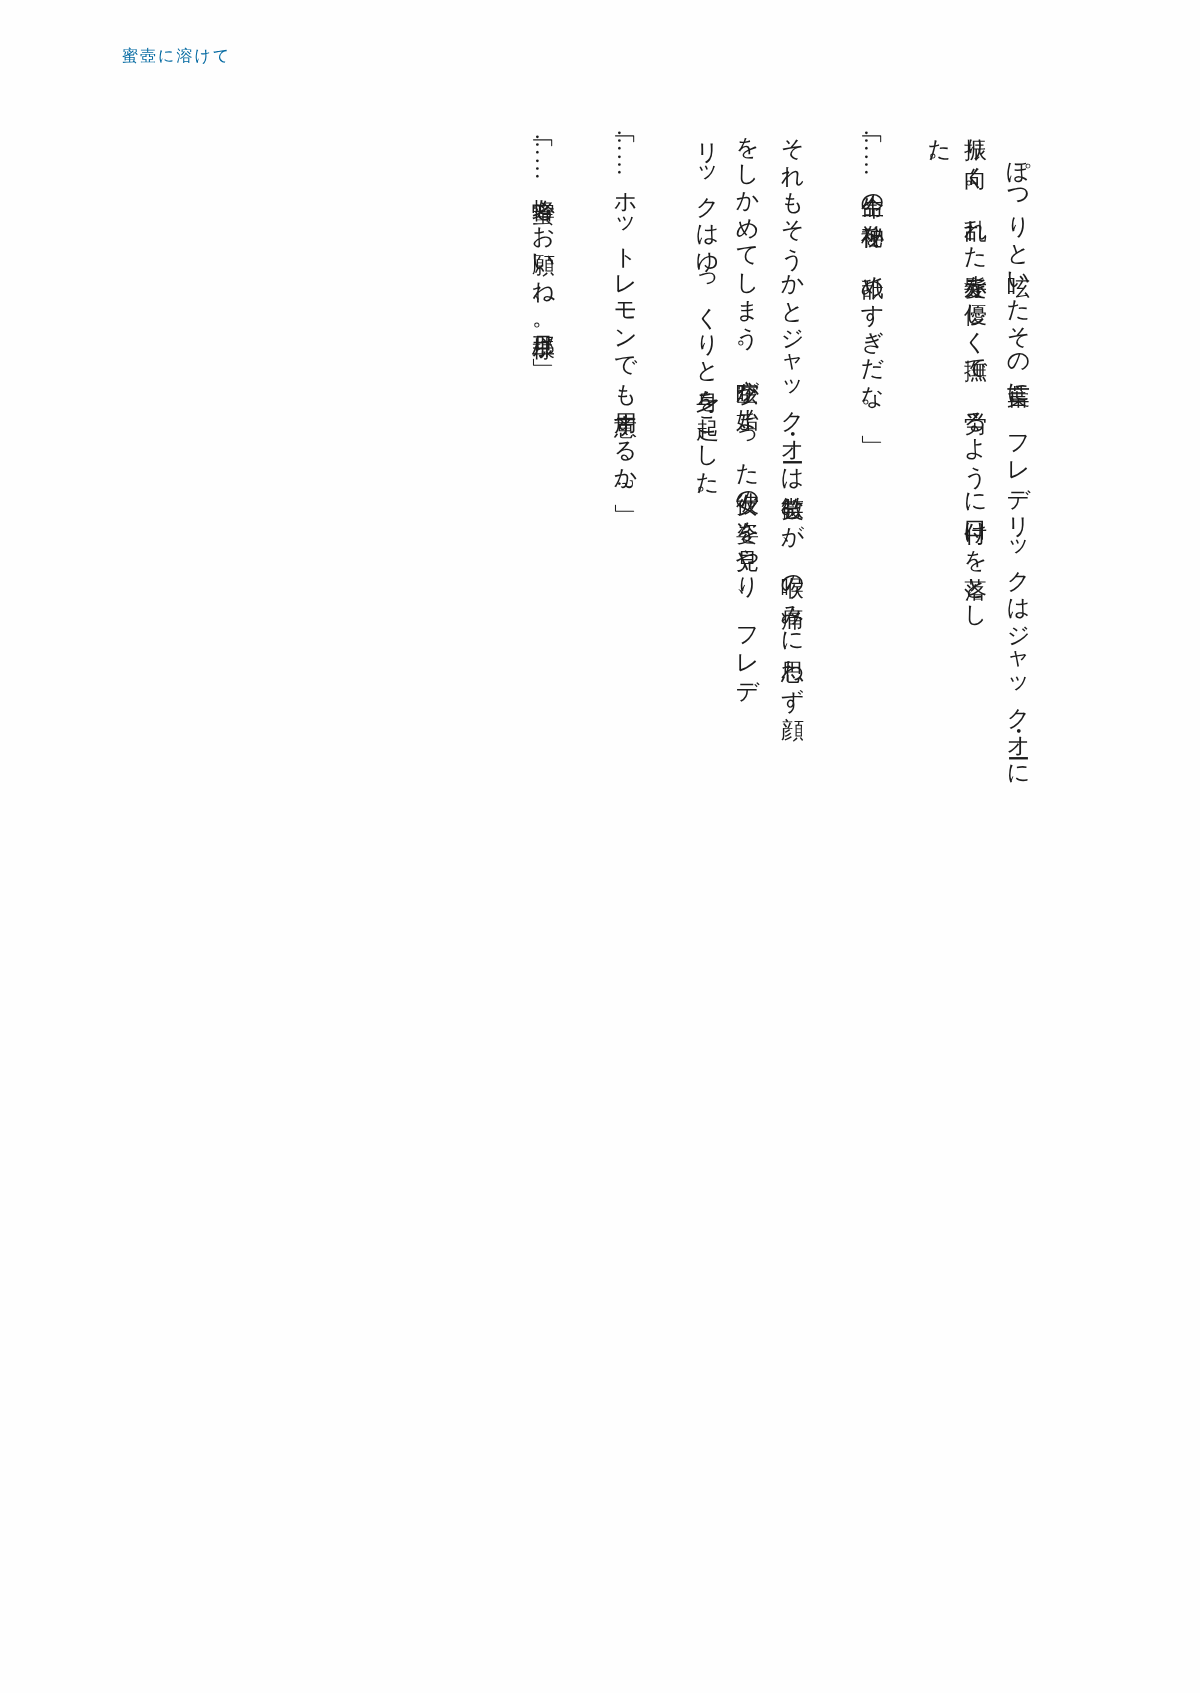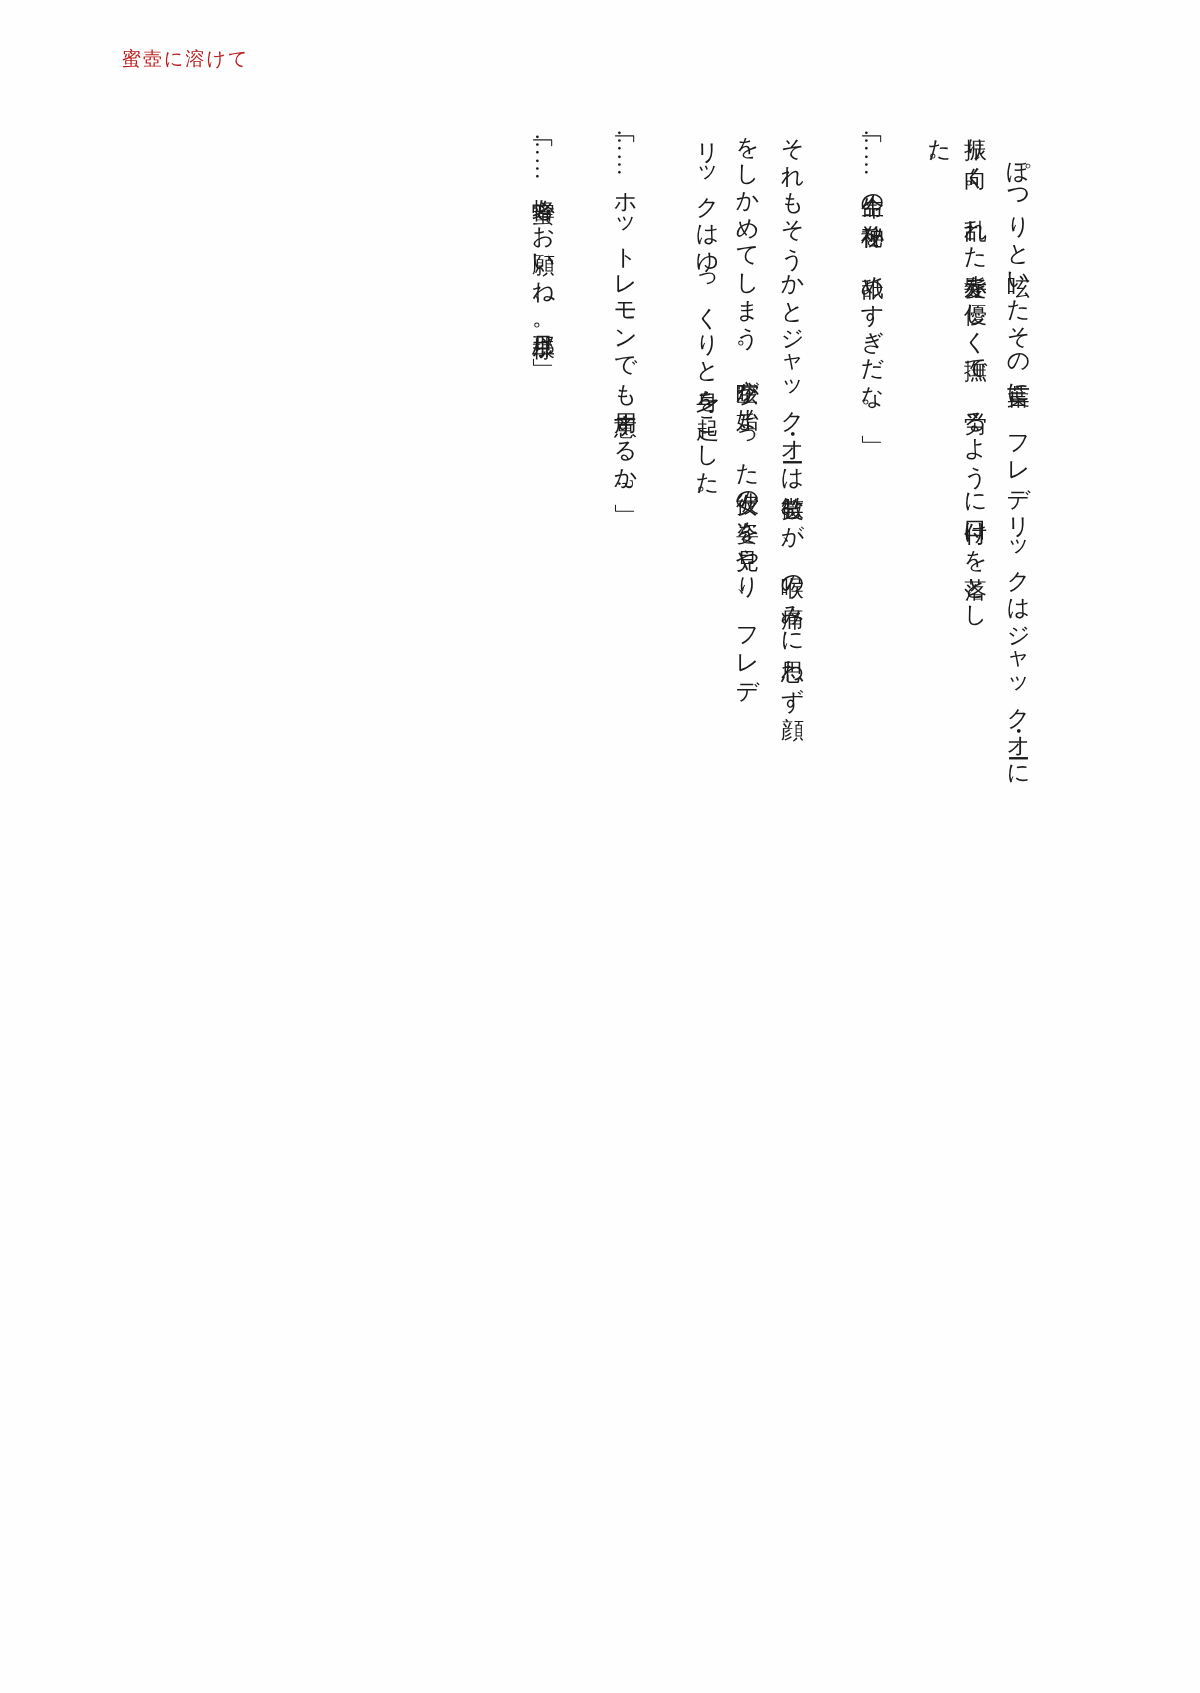--- a/index.html
+++ b/index.html
@@ -17,23 +17,23 @@
   }
   .page {
     position: absolute;
     inset: 0;
     background: #fefefe;
   }
   .page-header {
     position: absolute;
     left: 122px;
     top: 46px;
-    font-size: 19px;
+    font-size: 16px;
     letter-spacing: 2px;
-    color: #b91c1c;
+    color: #0369a1;
     white-space: nowrap;
   }
   .vcol {
     position: absolute;
     writing-mode: vertical-rl;
     text-orientation: mixed;
     font-size: 23px;
     letter-spacing: 1px;
     line-height: 1.0;
     color: #1c1c1c;

